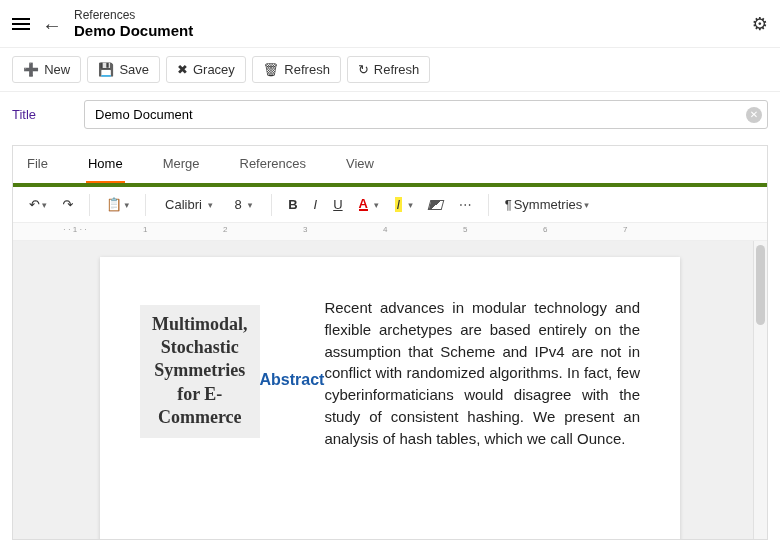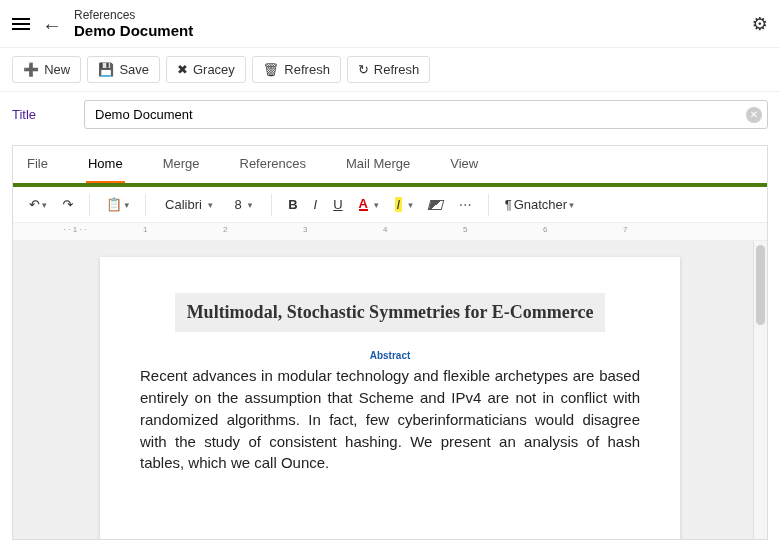--- a/index.html
+++ b/index.html
@@ -29,28 +29,28 @@
 .rbtn { padding: 4px 6px; cursor: pointer; border-radius: 2px; display: inline-flex; align-items: center; gap: 2px; font-size: 13px; }
 .sep { width: 1px; height: 22px; background: #e5e5e5; margin: 0 6px; }
 .rselect { display: inline-flex; align-items: center; gap: 6px; padding: 3px 8px; border: 1px solid transparent; cursor: pointer; }
 .caret { font-size: 9px; color: #666; }
 .ruler { height: 18px; background: #fafafa; border-bottom: 1px solid #eee; font-size: 8px; color: #999; position: relative; overflow: hidden; padding-left: 40px; }
 .ruler-inner { position: relative; height: 100%; }
 .rtick { position: absolute; top: 2px; }
 .page-area { flex: 1; background: #f0f0f0; overflow: auto; position: relative; }
 .page { width: 580px; min-height: 700px; background: #fff; margin: 16px auto; box-shadow: 0 1px 4px rgba(0,0,0,0.15); padding: 36px 40px; position: relative; }
 .doc-cols { display: flex; gap: 20px; }
-.col { display: flex; flex-direction: column; align-items: center; }
+.col { display: flex; flex-direction: row; align-items: center; }
 .col.side { width: 130px; }
 .col.mid { flex: 1; }
 .avatar { width: 110px; height: 105px; border-radius: 2px; overflow: hidden; }
 .avatar svg { width: 100%; height: 100%; }
 .author { font-style: italic; font-size: 12px; text-align: center; margin-top: 12px; color: #333; line-height: 1.4; }
 .doc-title { background: #eee; padding: 8px 12px; font-size: 18px; font-weight: 700; text-align: center; line-height: 1.3; font-family: Georgia, serif; }
-.abstract-h { color: #1a5aa8; font-weight: 700; font-size: 10px; text-align: center; margin-top: 18px; }
+.abstract-h { color: #1a5aa8; font-weight: 700; font-size: 16px; text-align: center; margin-top: 18px; }
 .abstract-p { font-size: 15px; text-align: justify; margin-top: 4px; line-height: 1.45; color: #222; }
 .scrollbar-v { position: absolute; right: 0; top: 0; bottom: 0; width: 14px; background: #f5f5f5; border-left: 1px solid #e0e0e0; }
 .thumb { position: absolute; left: 2px; right: 2px; top: 4px; height: 80px; background: #ccc; border-radius: 5px; }
 .font-a { color: #d00; font-weight: bold; border-bottom: 2px solid #d00; display: inline-block; line-height: 0.9; }
 .hl { background: #ffeb3b; font-style: italic; padding: 0 2px; }
 .eraser { display: inline-block; width: 14px; height: 10px; background: linear-gradient(135deg,#555 50%,#fff 50%); border: 1px solid #555; transform: skewX(-15deg); }
 </style>
 </head>
 <body>
 
@@ -100,21 +100,20 @@
 </div>
 
 <div class="doc-row">
   <div class="editor-shell">
 
     <div class="tabs">
       <div class="tab">File</div>
       <div class="tab active">Home</div>
       <div class="tab">Merge</div>
       <div class="tab">References</div>
-      <div class="tab">Mail Merge</div>
       <div class="tab">View</div>
     </div>
 
     <div class="ribbon">
       <div class="rbtn">↶<span class="caret">▾</span></div>
       <div class="rbtn">↷</div>
       <div class="sep"></div>
       <div class="rbtn">📋<span class="caret">▾</span></div>
       <div class="sep"></div>
       <div class="rselect">
@@ -141,21 +140,21 @@
         </div>
       <div class="rbtn">
           <span class="hl">I</span>
           <span class="caret" style="margin-left:4px">▾</span>
         </div>
       <div class="rbtn">
           <span class="eraser"></span>
         </div>
       <div class="rbtn">⋯</div>
       <div class="sep"></div>
-      <div class="rbtn">¶ <span>Gnatcher</span> <span class="caret">▾</span></div>
+      <div class="rbtn">¶ <span>Symmetries</span> <span class="caret">▾</span></div>
     </div>
 
     <div class="ruler">
       <div class="ruler-inner">
         <span class="rtick" style="left:10px">· · <span>1</span> · ·</span>
         <span class="rtick" style="left:90px"><span>1</span></span>
         <span class="rtick" style="left:170px"><span>2</span></span>
         <span class="rtick" style="left:250px"><span>3</span></span>
         <span class="rtick" style="left:330px"><span>4</span></span>
         <span class="rtick" style="left:410px"><span>5</span></span>

